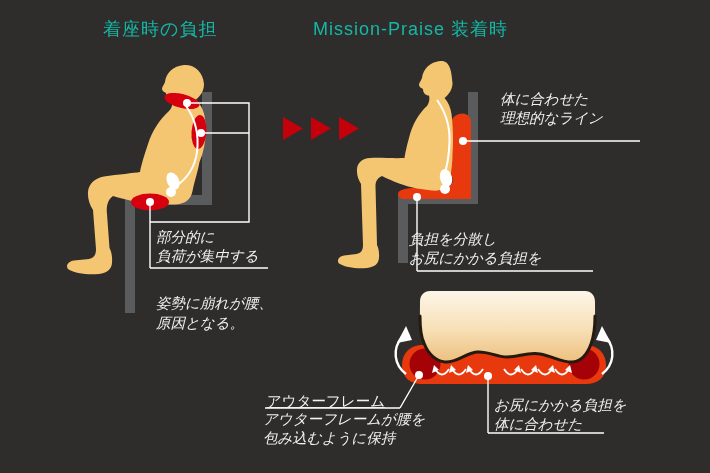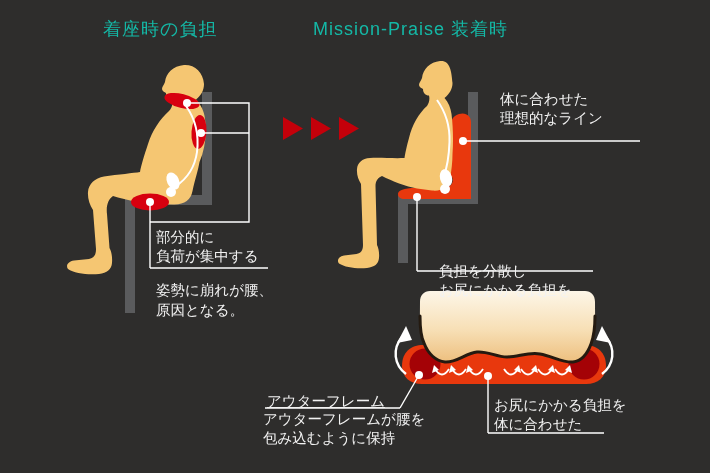--- a/index.html
+++ b/index.html
@@ -2,28 +2,28 @@
 <html><head>
 <meta charset="utf-8">
 <style>
   html,body{margin:0;padding:0;background:#2e2d2c;}
   #stage{
     position:relative;width:710px;height:473px;background:#2e2d2c;overflow:hidden;
     font-family:"Liberation Sans","DejaVu Sans",sans-serif;color:#f2f2f2;
   }
   #artwork{position:absolute;left:0;top:0;width:710px;height:473px;}
   .txt{position:absolute;white-space:nowrap;line-height:19px;font-size:14.5px;color:#f2f2f2;}
-  .txt span{display:block;}
+  .txt span{display:block;font-style:italic;}
   .title{font-size:18px;letter-spacing:1px;color:#14b8a6;}
   #title-left{left:103px;top:20px;}
   #title-right{left:313px;top:20px;}
   #callout-concentrate{left:156px;top:228px;}
-  #caption-posture{left:156px;top:281px;line-height:19.5px;}
+  #caption-posture{left:156px;top:294px;line-height:19.5px;}
   #callout-ideal{left:500px;top:90px;}
-  #callout-support{left:439px;top:230px;margin-top:32px;}
+  #callout-support{left:409px;top:230px;}
   #label-outer-frame{left:267px;top:392px;text-decoration:underline;}
   #desc-outer-frame{left:263px;top:410px;}
   #callout-hip{left:494px;top:396px;}
 </style>
 </head>
 <body>
 
 <div id="stage">
 
   <svg id="artwork" viewBox="0 0 710 473" xmlns="http://www.w3.org/2000/svg">

